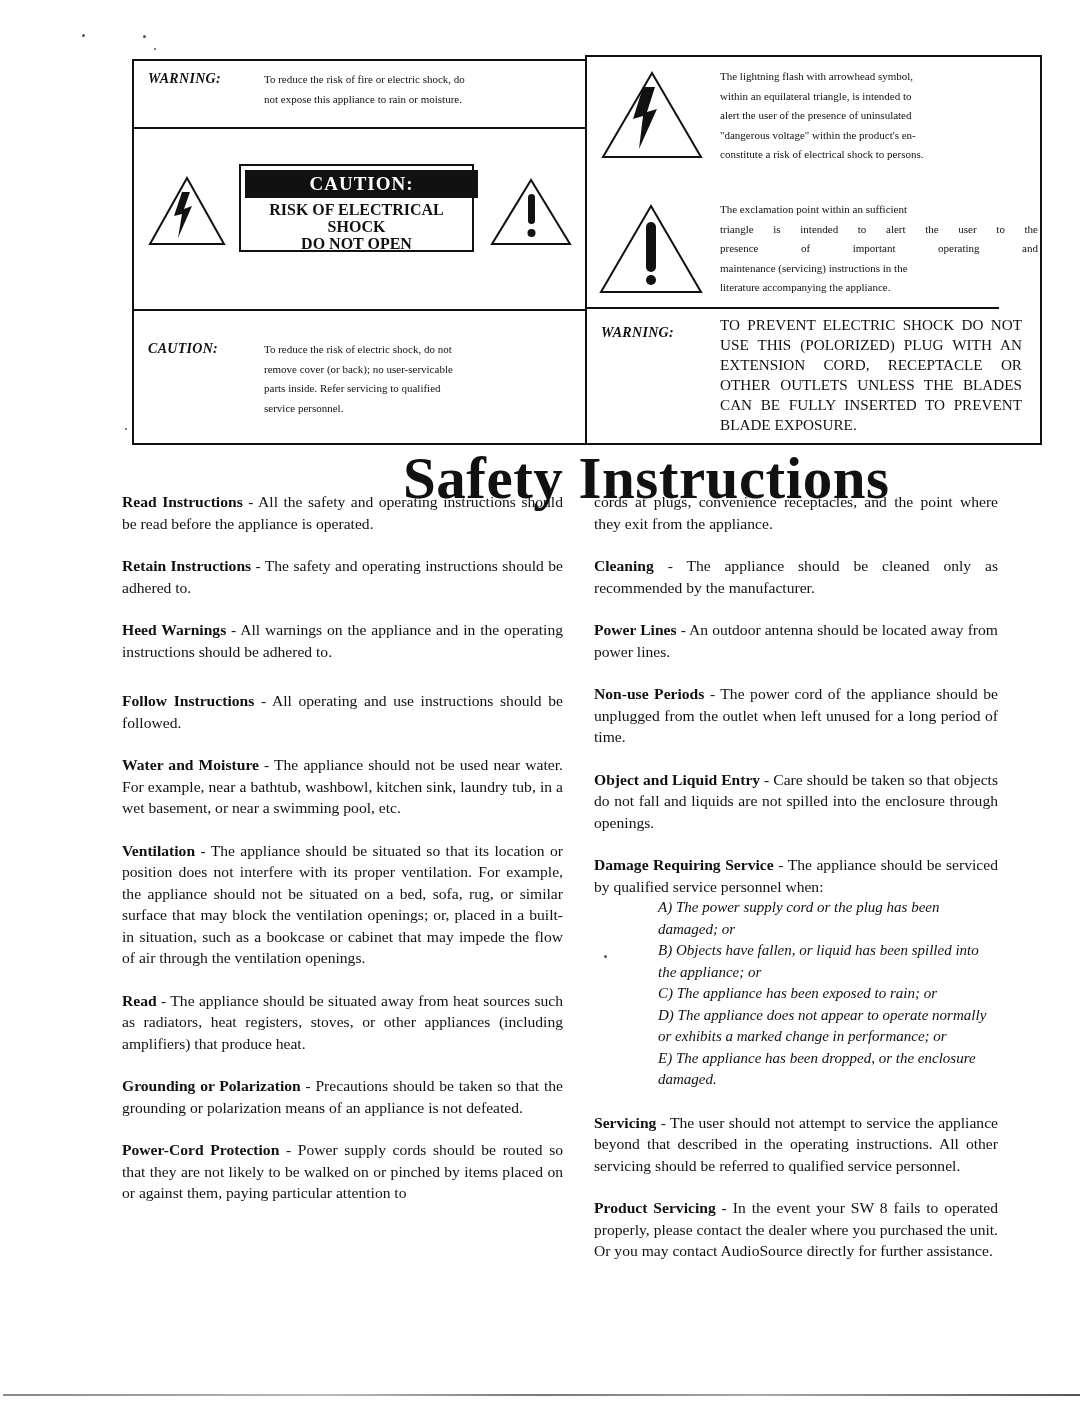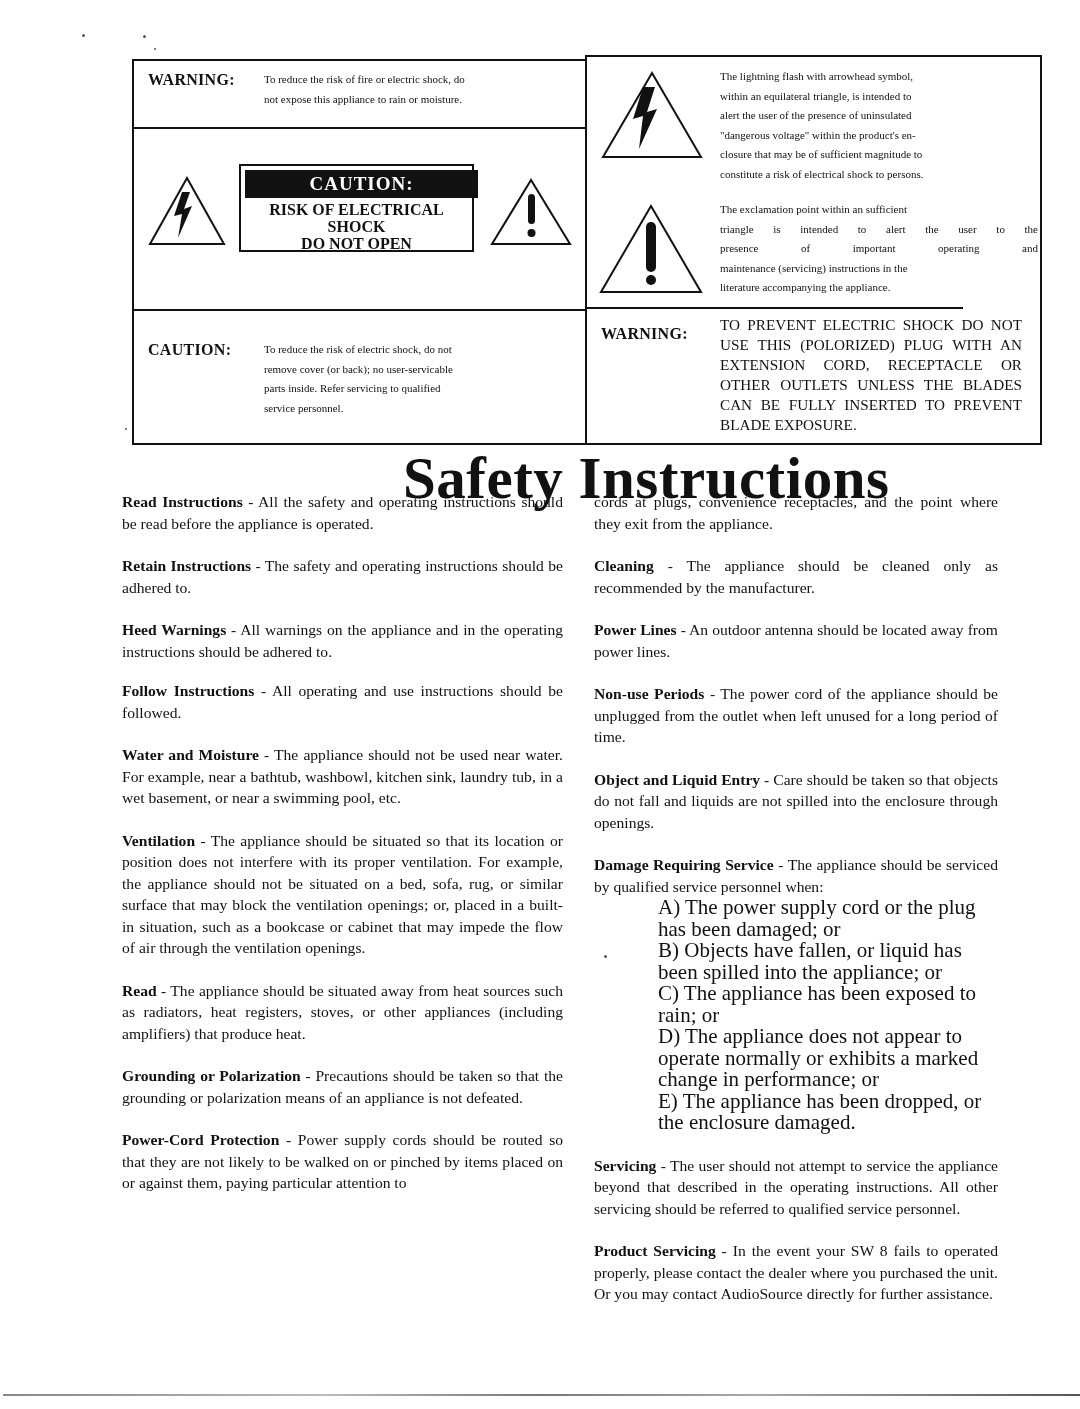--- a/index.html
+++ b/index.html
@@ -1,25 +1,25 @@
 <!DOCTYPE html>
 <html><head>
 <meta charset="utf-8">
 <style>
   html, body { margin:0; padding:0; background:#ffffff; }
   body { width:1080px; height:1409px; position:relative; overflow:hidden;
          font-family:"Liberation Serif","DejaVu Serif",serif; color:#111; }
   .abs { position:absolute; }
   .box { border:2px solid #111; box-sizing:border-box; }
-  .lbl { font-weight:bold; font-size:16px; letter-spacing:0.3px; }
+  .lbl { font-weight:bold; font-size:14px; letter-spacing:0.3px;font-style:italic; }
   .small { font-size:11px; line-height:19.5px; }
   .upper { font-size:15.2px; line-height:20px; text-align:justify; }
   .para { font-size:15.6px; line-height:21.5px; text-align:justify; margin:0; }
   .para b { font-weight:bold; }
-  .item { font-size:21px; line-height:21.5px; margin:0; }
+  .item { font-size:15px; line-height:21.5px; margin:0;font-style:italic; }
   .title { font-weight:bold; font-size:59px; letter-spacing:0.5px; }
   .caution-bar { background:#111; color:#fff; font-weight:bold; font-size:19px;
                  text-align:center; letter-spacing:1px; }
   .dot { width:3px; height:3px; background:#555; border-radius:50%; }
   .scanline { height:2px; background:linear-gradient(90deg,#888 0%,#bbb 30%,#777 50%,#aaa 70%,#555 100%); }
 </style>
 </head>
 <body>
 
 <div class="abs dot" style="left:82px;top:34px;"></div>
@@ -61,31 +61,30 @@
     <div class="abs small" style="left:130px;top:29px;width:320px;">
       <div>To reduce the risk of electric shock, do not</div>
       <div>remove cover (or back); no user-servicable</div>
       <div>parts inside.  Refer servicing to qualified</div>
       <div>service personnel.</div>
     </div>
   </div>
 </div>
 
 <div class="abs box" style="left:585px;top:55px;width:457px;height:390px;">
-  <div class="abs" style="left:0;top:0;width:376px;height:250px;border-bottom:2px solid #111;">
+  <div class="abs" style="left:0;top:0;width:376px;height:250px;border-bottom:2px solid #111;padding-left:36px;">
     <svg class="abs" style="left:14px;top:14px;" width="102" height="88" viewBox="0 0 102 88">
       <polygon points="51,2 2,86 100,86" fill="none" stroke="#111" stroke-width="2"></polygon>
       <polygon points="48,16 42,16 32,48 42,45 38,78 56,38 46,41 54,16" fill="#111"></polygon>
     </svg>
     <div class="abs small" style="left:133px;top:10px;width:318px;">
       <div>The lightning flash with arrowhead symbol,</div>
       <div>within an equilateral triangle, is intended to</div>
       <div>alert the user of the presence of uninsulated</div>
       <div>"dangerous voltage" within the product's en-</div>
-      <div>closure that may be of sufficient magnitude to</div>
       <div>constitute a risk of electrical shock to persons.</div>
     </div>
     <svg class="abs" style="left:12px;top:147px;" width="104" height="90" viewBox="0 0 104 90">
       <polygon points="52,2 2,88 102,88" fill="none" stroke="#111" stroke-width="2"></polygon>
       <rect x="47" y="18" width="10" height="50" rx="5" fill="#111"></rect>
       <circle cx="52" cy="76" r="5" fill="#111"></circle>
     </svg>
     <div class="abs small" style="left:133px;top:143px;width:318px;text-align:justify;">
       <div>The exclamation point within an sufficient</div>
       <div style="text-align-last:justify;">triangle is intended to alert the user to the</div>
@@ -105,21 +104,21 @@
       <div>BLADE EXPOSURE.</div>
     </div>
   </div>
 </div>
 
 <div class="abs title" style="left:403px;top:444px;">Safety Instructions</div>
 
 <div class="abs" style="left:122px;top:491px;width:441px;">
   <p class="para" style="margin-bottom:21px;"><b>Read Instructions</b> - <span>All the safety and operating instructions should be read before the appliance is operated.</span></p>
   <p class="para" style="margin-bottom:21px;"><b>Retain Instructions</b> - <span>The safety and operating instructions should be adhered to.</span></p>
-  <p class="para" style="margin-bottom:18px;"><b>Heed Warnings</b> - <span>All warnings on the appliance and in the operating instructions should be adhered to.</span></p>
+  <p class="para" style="margin-bottom:28px;"><b>Heed Warnings</b> - <span>All warnings on the appliance and in the operating instructions should be adhered to.</span></p>
   <p class="para" style="margin-bottom:21px;"><b>Follow Instructions</b> - <span>All operating and use instructions should be followed.</span></p>
   <p class="para" style="margin-bottom:21px;"><b>Water and Moisture</b> - <span>The appliance should not be used near water.  For example, near a bathtub, washbowl, kitchen sink, laundry tub, in a wet basement, or near a swimming pool, etc.</span></p>
   <p class="para" style="margin-bottom:21px;"><b>Ventilation</b> - <span>The appliance should be situated so that its location or position does not interfere with its proper ventilation. For example, the appliance should not be situated on a bed, sofa, rug, or similar surface that may block the ventilation openings; or, placed in a built-in situation, such as a bookcase or cabinet that may impede the flow of air through the ventilation openings.</span></p>
   <p class="para" style="margin-bottom:21px;"><b>Read</b> - <span>The appliance should be situated away from heat sources such as radiators, heat registers, stoves, or other appliances (including amplifiers) that produce heat.</span></p>
   <p class="para" style="margin-bottom:21px;margin-top:20px;"><b>Grounding or Polarization</b> - <span>Precautions should be taken so that the grounding or polarization means of an appliance is not defeated.</span></p>
   <p class="para"><b>Power-Cord Protection</b> - <span>Power supply cords should be routed so that they are not likely to be walked on or pinched by items placed on or against them, paying particular attention to</span></p>
 </div>
 
 <div class="abs" style="left:594px;top:491px;width:404px;">
   <p class="para" style="margin-bottom:21px;">cords at plugs, convenience receptacles, and the point where they exit from the appliance.</p>

